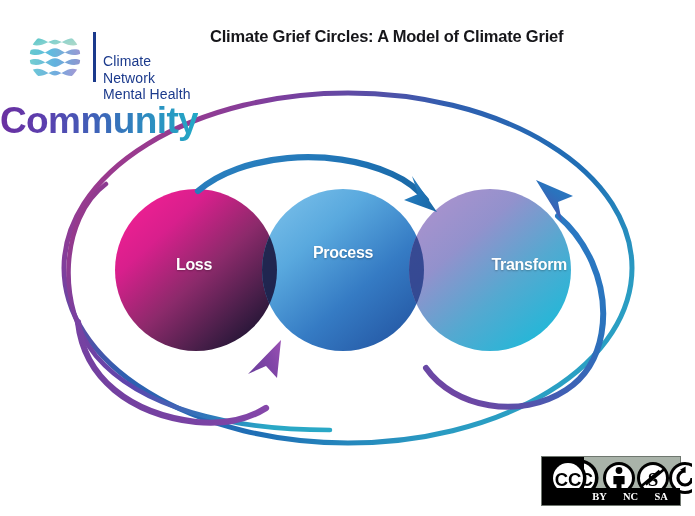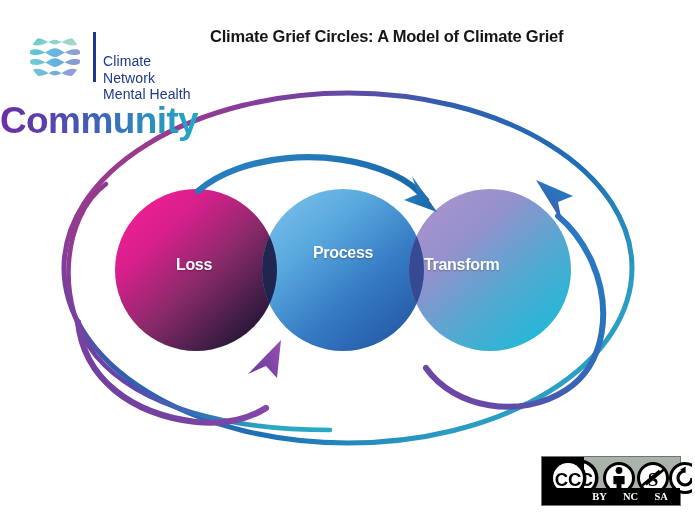--- a/index.html
+++ b/index.html
@@ -102,21 +102,21 @@
     color: #ffffff;
     font-weight: bold;
     font-size: 16px;
     letter-spacing: -0.3px;
     text-shadow: 0 1px 2px rgba(0,0,0,0.28);
     pointer-events: none;
     white-space: nowrap;
   }
   #caption-loss      { left: 137px; top: 256px; width: 114px; text-align: center; }
   #caption-process   { left: 283px; top: 244px; width: 120px; text-align: center; }
-  #caption-transform { left: 424px; top: 256px; width: 143px; text-align: left; }
+  #caption-transform { left: 424px; top: 256px; width: 143px; text-align: right; }
 
   
   #cc-badge {
     position: absolute;
     left: 541px;
     top: 456px;
     width: 140px;
     height: 50px;
     background: #a9b3a9;
     border: 1px solid #6f776f;

